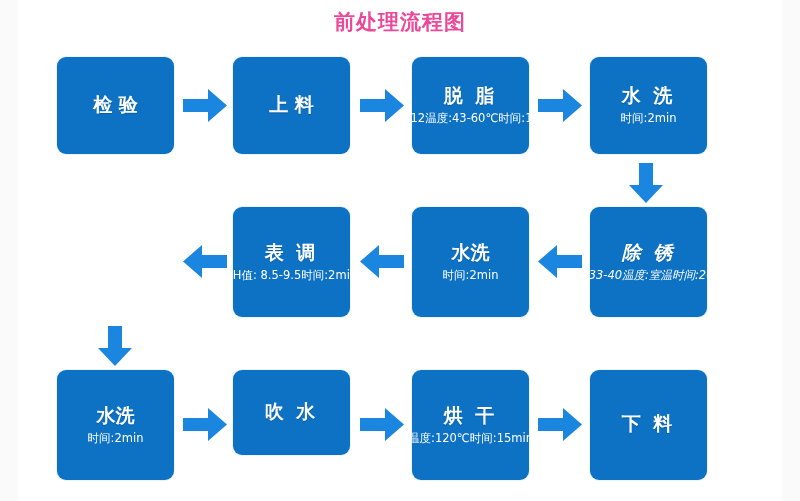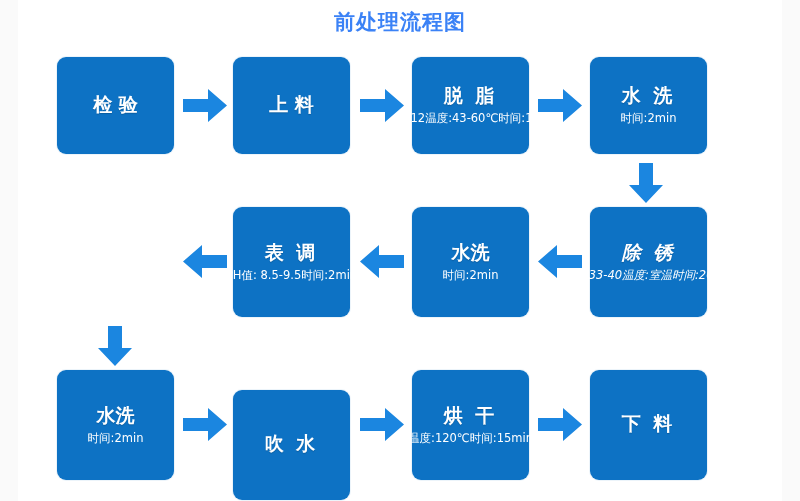--- a/index.html
+++ b/index.html
@@ -31,21 +31,21 @@
   }
 
   .chart-title {
     position: absolute;
     left: 0;
     right: 0;
     top: 8px;
     text-align: center;
     font-size: 21px;
     font-weight: bold;
-    color: #3b82f6;
+    color: #ec4899;
     letter-spacing: 1px;
   }
 
   
   .node {
     position: absolute;
     background: #0d72c4;
     border-radius: 9px;
     box-sizing: border-box;
     display: flex;
@@ -150,21 +150,21 @@
     </div>
   </div>
 
   <div class="node tight" style="left:57px;  top:370px; width:117px; height:110px;">
     <div class="node-title">水洗</div>
     <div class="node-lines">
       <div class="node-line">时间:2min</div>
     </div>
   </div>
 
-  <div class="node" style="left:233px; top:370px; width:117px; height:110px;margin-top:20px;">
+  <div class="node" style="left:233px; top:370px; width:117px; height:85px;">
     <div class="node-title">吹 水</div>
     <div class="node-lines"></div>
   </div>
 
   <div class="node" style="left:412px; top:370px; width:117px; height:110px;">
     <div class="node-title">烘 干</div>
     <div class="node-lines">
       <div class="node-line">温度:120℃</div>
       <div class="node-line">时间:15min</div>
     </div>

